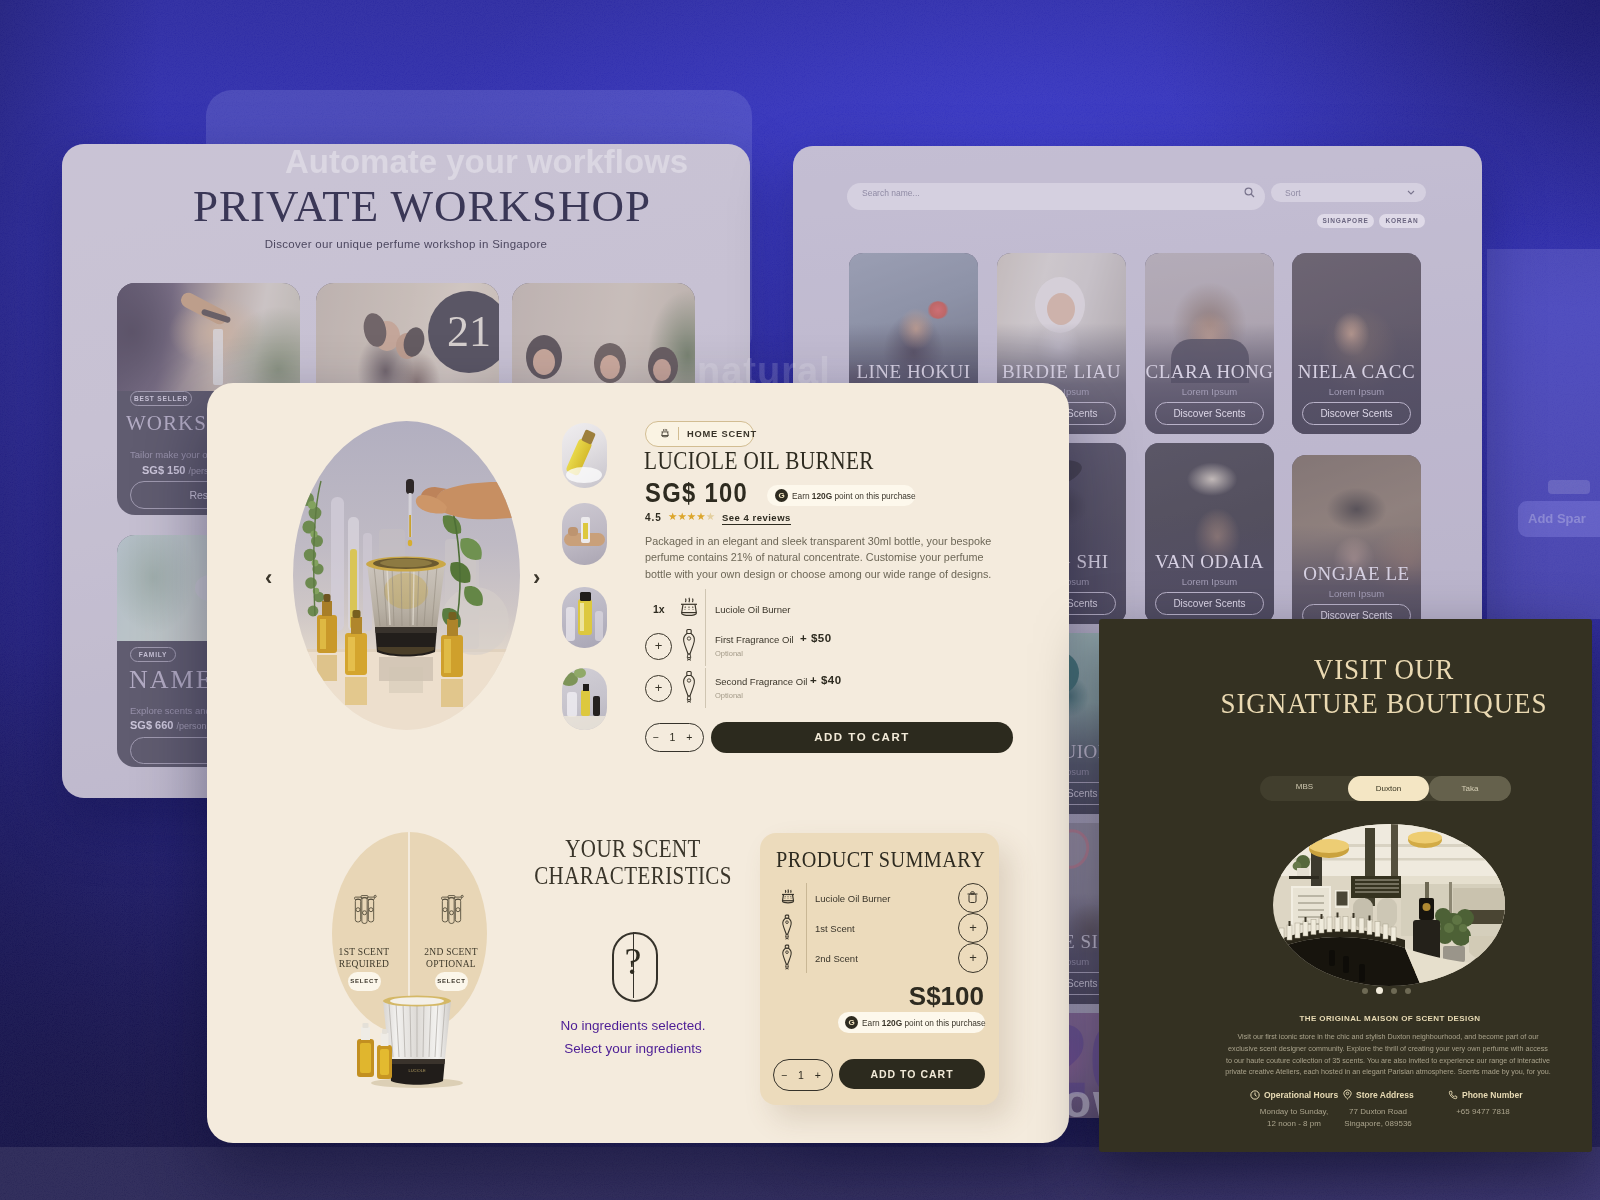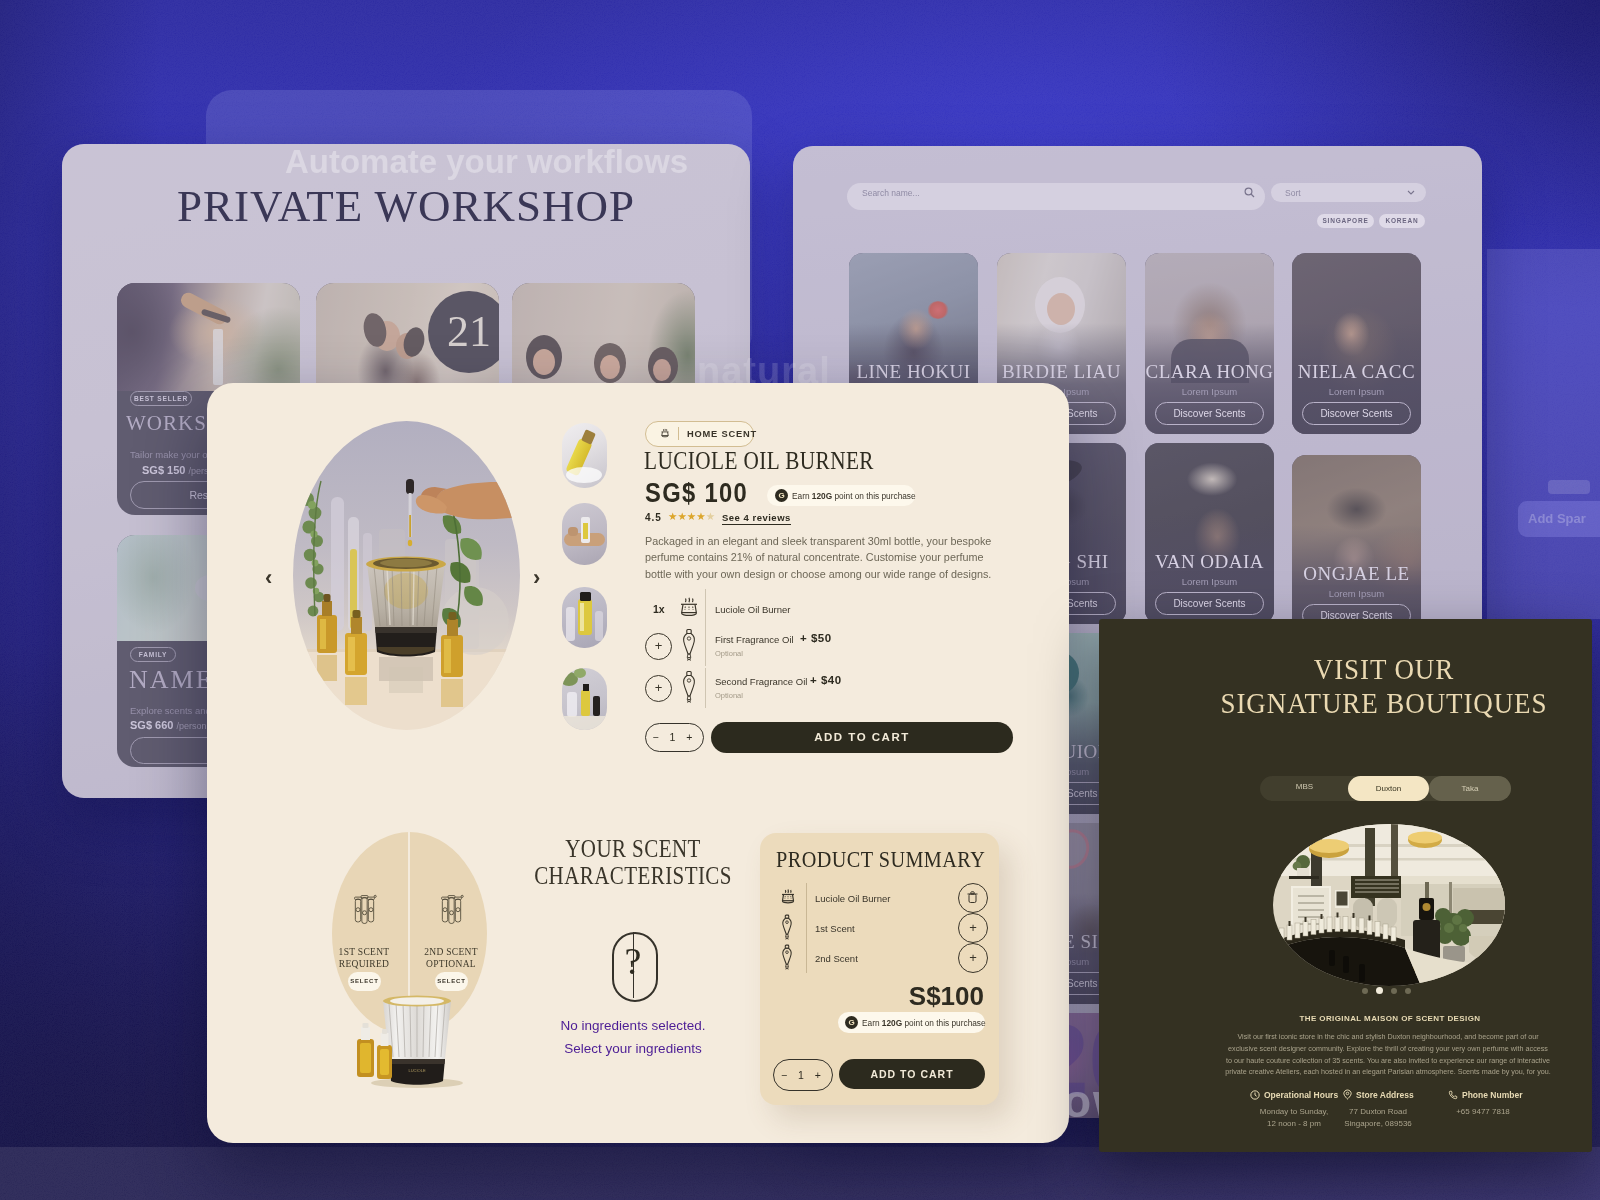--- a/index.html
+++ b/index.html
@@ -122,22 +122,23 @@
 
     <div class="abs" style="left:13px;top:184px;font-size:11px;color:#cfc9de;"><b>SG$ 660</b> <span style="font-size:9px;color:#8d87a0;">/person</span></div>
 
     <div class="abs" style="left:13px;top:202px;width:156px;height:25px;border:1px solid #8d879e;border-radius:999px;"></div>
   </div>
 
   <div class="abs" style="left:0;top:0;width:688px;height:654px;background:rgba(196,190,212,0.34);"></div>
 
   <div class="abs" style="left:223px;top:-2px;font-size:34px;font-weight:bold;color:rgba(255,255,255,0.33);letter-spacing:0px;white-space:nowrap;transform:scaleX(0.97);transform-origin:0 0;">Automate your workflows</div>
 
-  <div class="serif abs" style="left:0;top:36px;width:688px;text-align:center;font-size:45px;color:#3a3756;letter-spacing:1px;">PRIVATE WORKSHOP</div>
-
+  <div class="serif abs" style="left:16px;top:36px;width:688px;text-align:center;font-size:45px;color:#3a3756;letter-spacing:1px;">PRIVATE WORKSHOP</div>
+
+  <div class="abs" style="left:0;top:94px;width:688px;text-align:center;font-size:11.5px;color:#4c475f;letter-spacing:0.3px;">Discover our unique perfume workshop in Singapore</div>
 
 </div>
 
 <div class="abs" id="panel-perfumer" style="left:793px;top:146px;width:689px;height:972px;border-radius:20px;overflow:hidden;isolation:isolate;
   background:linear-gradient(175deg,#cbc5d7 0%,#c2bcd0 30%,#b8b2c8 70%,#b1abc2 100%);
   box-shadow:0 24px 60px rgba(10,10,50,0.35);">
 
   <div class="abs" style="left:54px;top:37px;width:418px;height:27px;border-radius:999px;background:rgba(247,243,248,0.6);">
     <span class="abs" style="left:15px;top:5px;font-size:8.5px;color:#7d7891;">Search name...</span>
     <svg class="abs" style="right:10px;top:4px;" width="11" height="11" viewBox="0 0 11 11">

